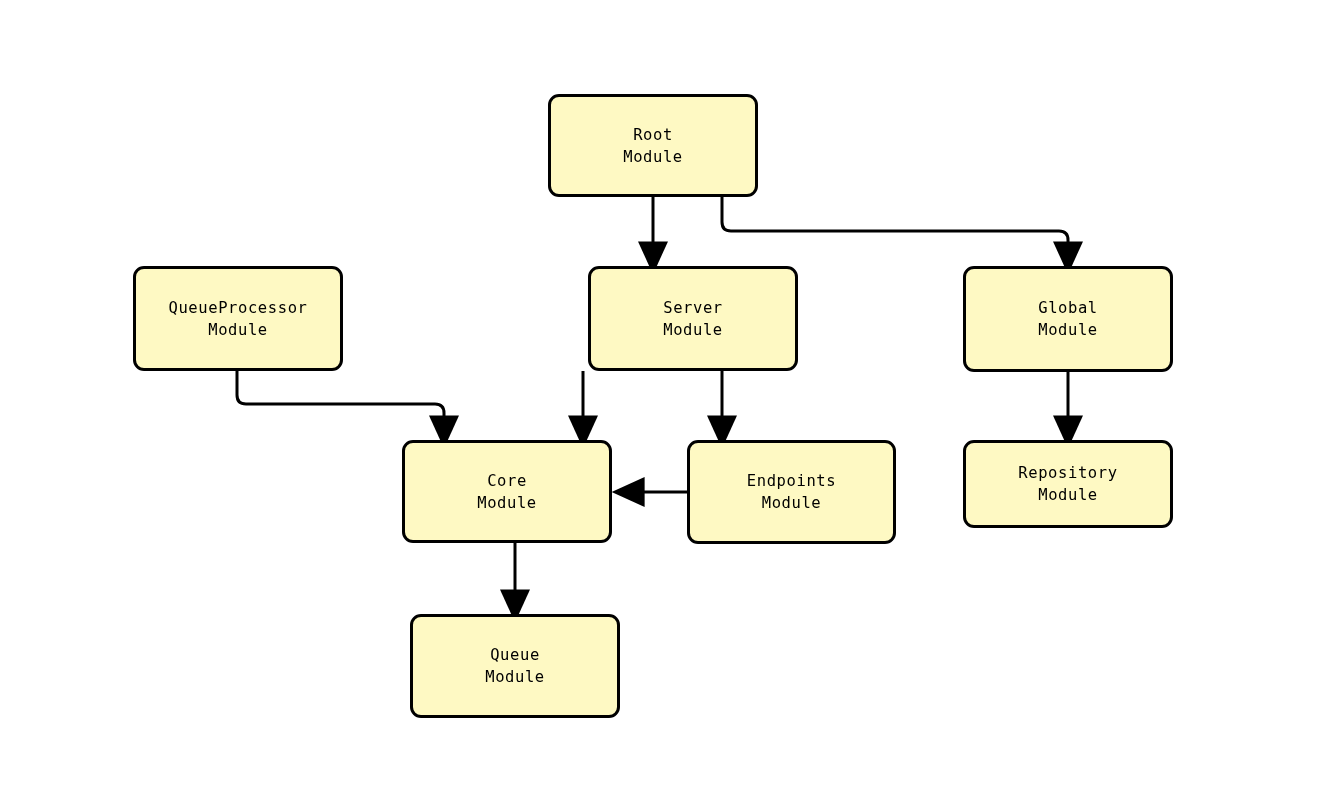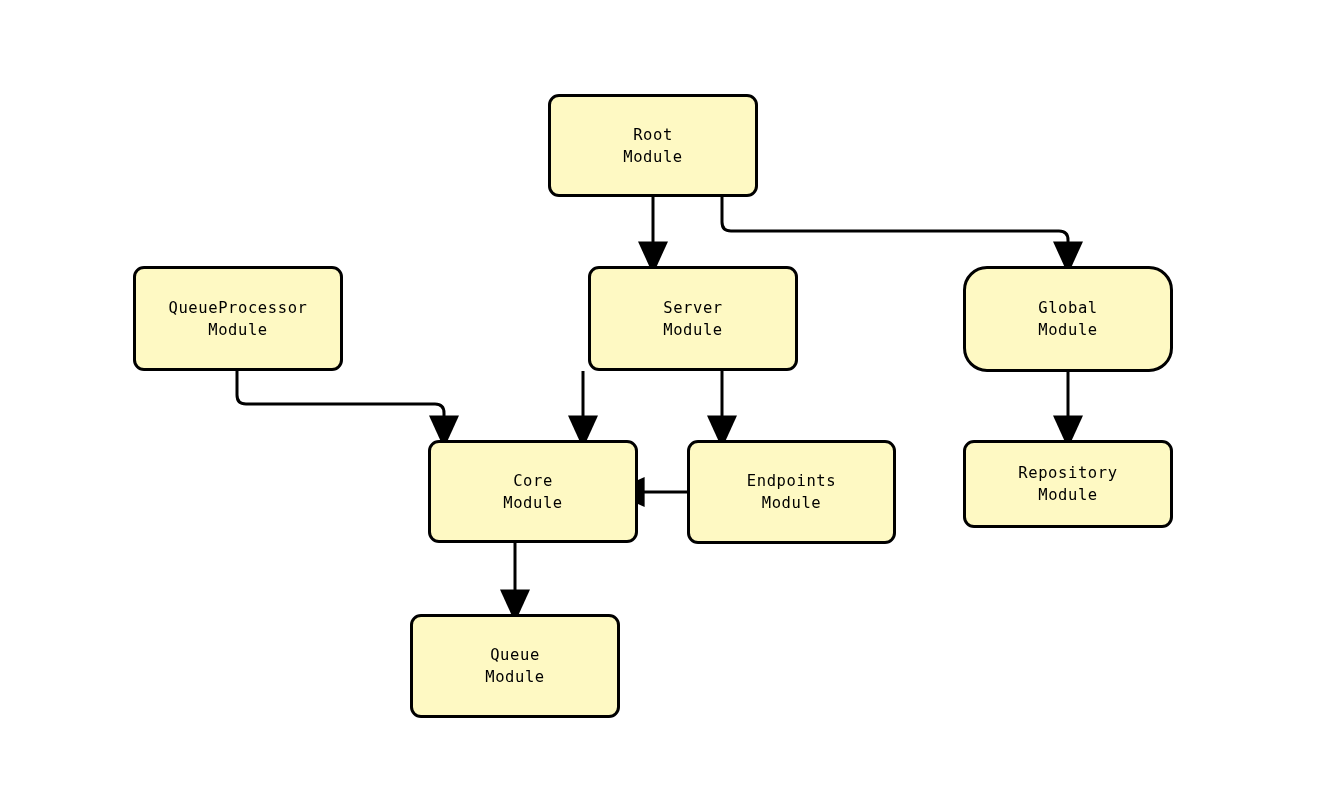--- a/index.html
+++ b/index.html
@@ -103,26 +103,26 @@
   <div class="node" style="left:133px; top:266px; width:210px; height:105px;">
     <div class="node-line">QueueProcessor</div>
     <div class="node-line">Module</div>
   </div>
 
   <div class="node" style="left:548px; top:266px; width:210px; height:105px;margin-left:40px;">
     <div class="node-line">Server</div>
     <div class="node-line">Module</div>
   </div>
 
-  <div class="node" style="left:963px; top:266px; width:210px; height:106px;border-radius:24px;">
+  <div class="node" style="left:963px; top:266px; width:210px; height:106px;">
     <div class="node-line">Global</div>
     <div class="node-line">Module</div>
   </div>
 
-  <div class="node" style="left:428px; top:440px; width:210px; height:103px;">
+  <div class="node" style="left:402px; top:440px; width:210px; height:103px;">
     <div class="node-line">Core</div>
     <div class="node-line">Module</div>
   </div>
 
   <div class="node" style="left:687px; top:440px; width:209px; height:104px;border-radius:11px;">
     <div class="node-line">Endpoints</div>
     <div class="node-line">Module</div>
   </div>
 
   <div class="node" style="left:963px; top:440px; width:210px; height:88px;">

